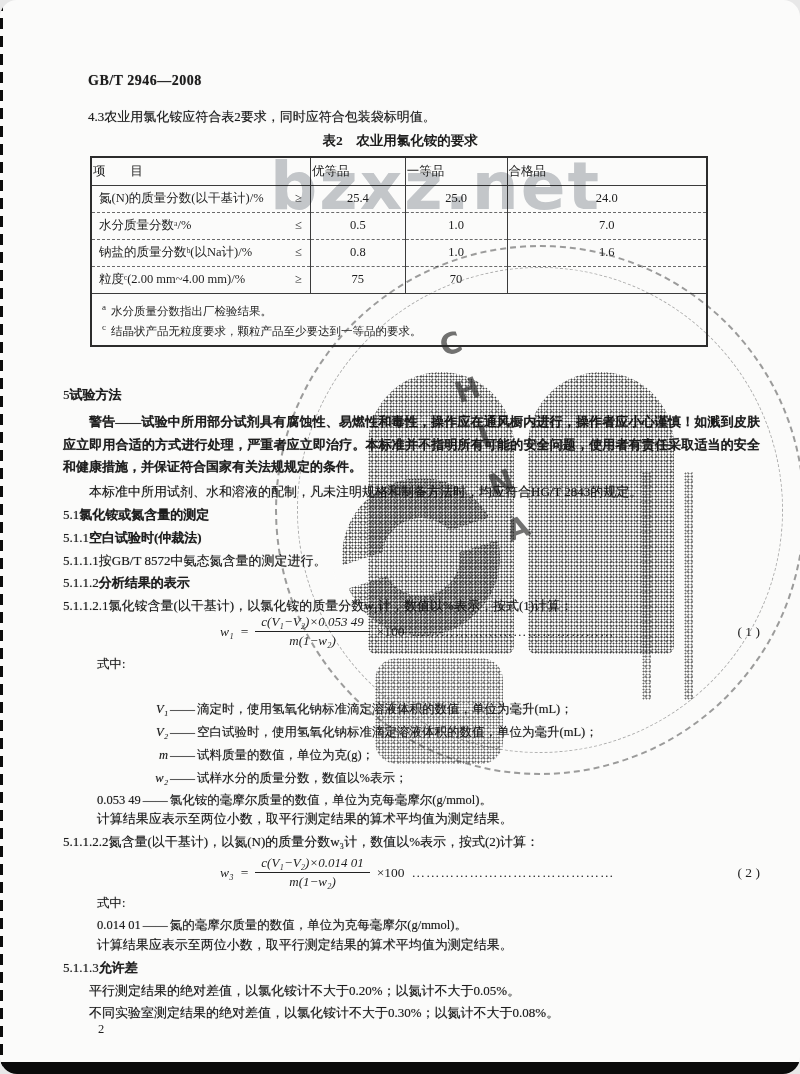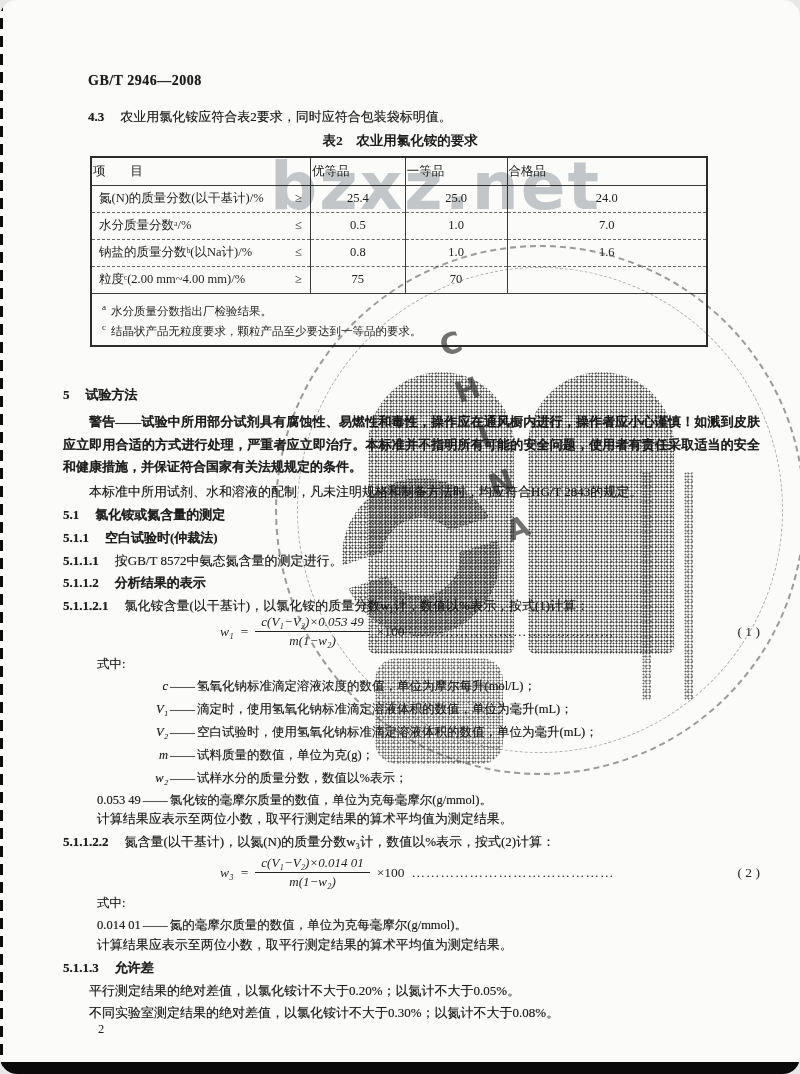--- a/index.html
+++ b/index.html
@@ -8,21 +8,21 @@
     background:#fbfbfa; overflow:hidden;
     font-family:"Liberation Serif","DejaVu Serif",serif;
     color:#1d1d1d;
     border-radius:17px;
   }
   .page * { box-sizing:border-box; }
   .abs { position:absolute; left:63px; right:40px; }
   .txt { font-size:13px; line-height:22px; text-shadow:0 0 .7px rgba(25,25,25,.55); }
   .bold { font-weight:bold; }
   .indent { text-indent:2em; text-align:justify; }
-  .num-label { font-weight:bold; margin-right:16px; white-space:nowrap; }
+  .num-label { font-weight:normal; margin-right:0; white-space:nowrap; }
 
   
   .edge-left { position:absolute; left:0; top:0; bottom:0; width:3px; z-index:9;
     background:repeating-linear-gradient(180deg,#0c0c0c 0 11px,transparent 11px 18px); }
   .edge-bottom { position:absolute; left:0; right:0; bottom:0; height:12px; background:#0a0a0a; z-index:9; }
 
   .doc-code { position:absolute; left:88px; top:70px; font-size:14px; font-weight:bold; letter-spacing:.5px; }
   .clause43 { position:absolute; left:88px; right:42px; top:106px; }
   .caption { position:absolute; left:0; right:0; top:132px; text-align:center; font-weight:bold; font-size:13.5px; }
 
@@ -215,23 +215,20 @@
       <span class="fnum">c(V₁−V₂)×0.053 49</span>
       <span class="fden">m(1−w₂)</span>
     </span>
     <span>×100</span>
     <span class="leader">……………………………………</span>
     <span class="flabel">( 1 )</span>
   </div>
 
   <div class="defline" style="top:654px; left:97px;">式中:</div>
 
-  <div class="defline" style="top:676px">
-    <span class="sym it">c</span><span class="dash">——</span><span>氢氧化钠标准滴定溶液浓度的数值，单位为摩尔每升(mol/L)；</span>
-  </div>
   <div class="defline" style="top:699px">
     <span class="sym it">V₁</span><span class="dash">——</span><span>滴定时，使用氢氧化钠标准滴定溶液体积的数值，单位为毫升(mL)；</span>
   </div>
   <div class="defline" style="top:722px">
     <span class="sym it">V₂</span><span class="dash">——</span><span>空白试验时，使用氢氧化钠标准滴定溶液体积的数值，单位为毫升(mL)；</span>
   </div>
   <div class="defline" style="top:745px">
     <span class="sym it">m</span><span class="dash">——</span><span>试料质量的数值，单位为克(g)；</span>
   </div>
   <div class="defline" style="top:768px">

